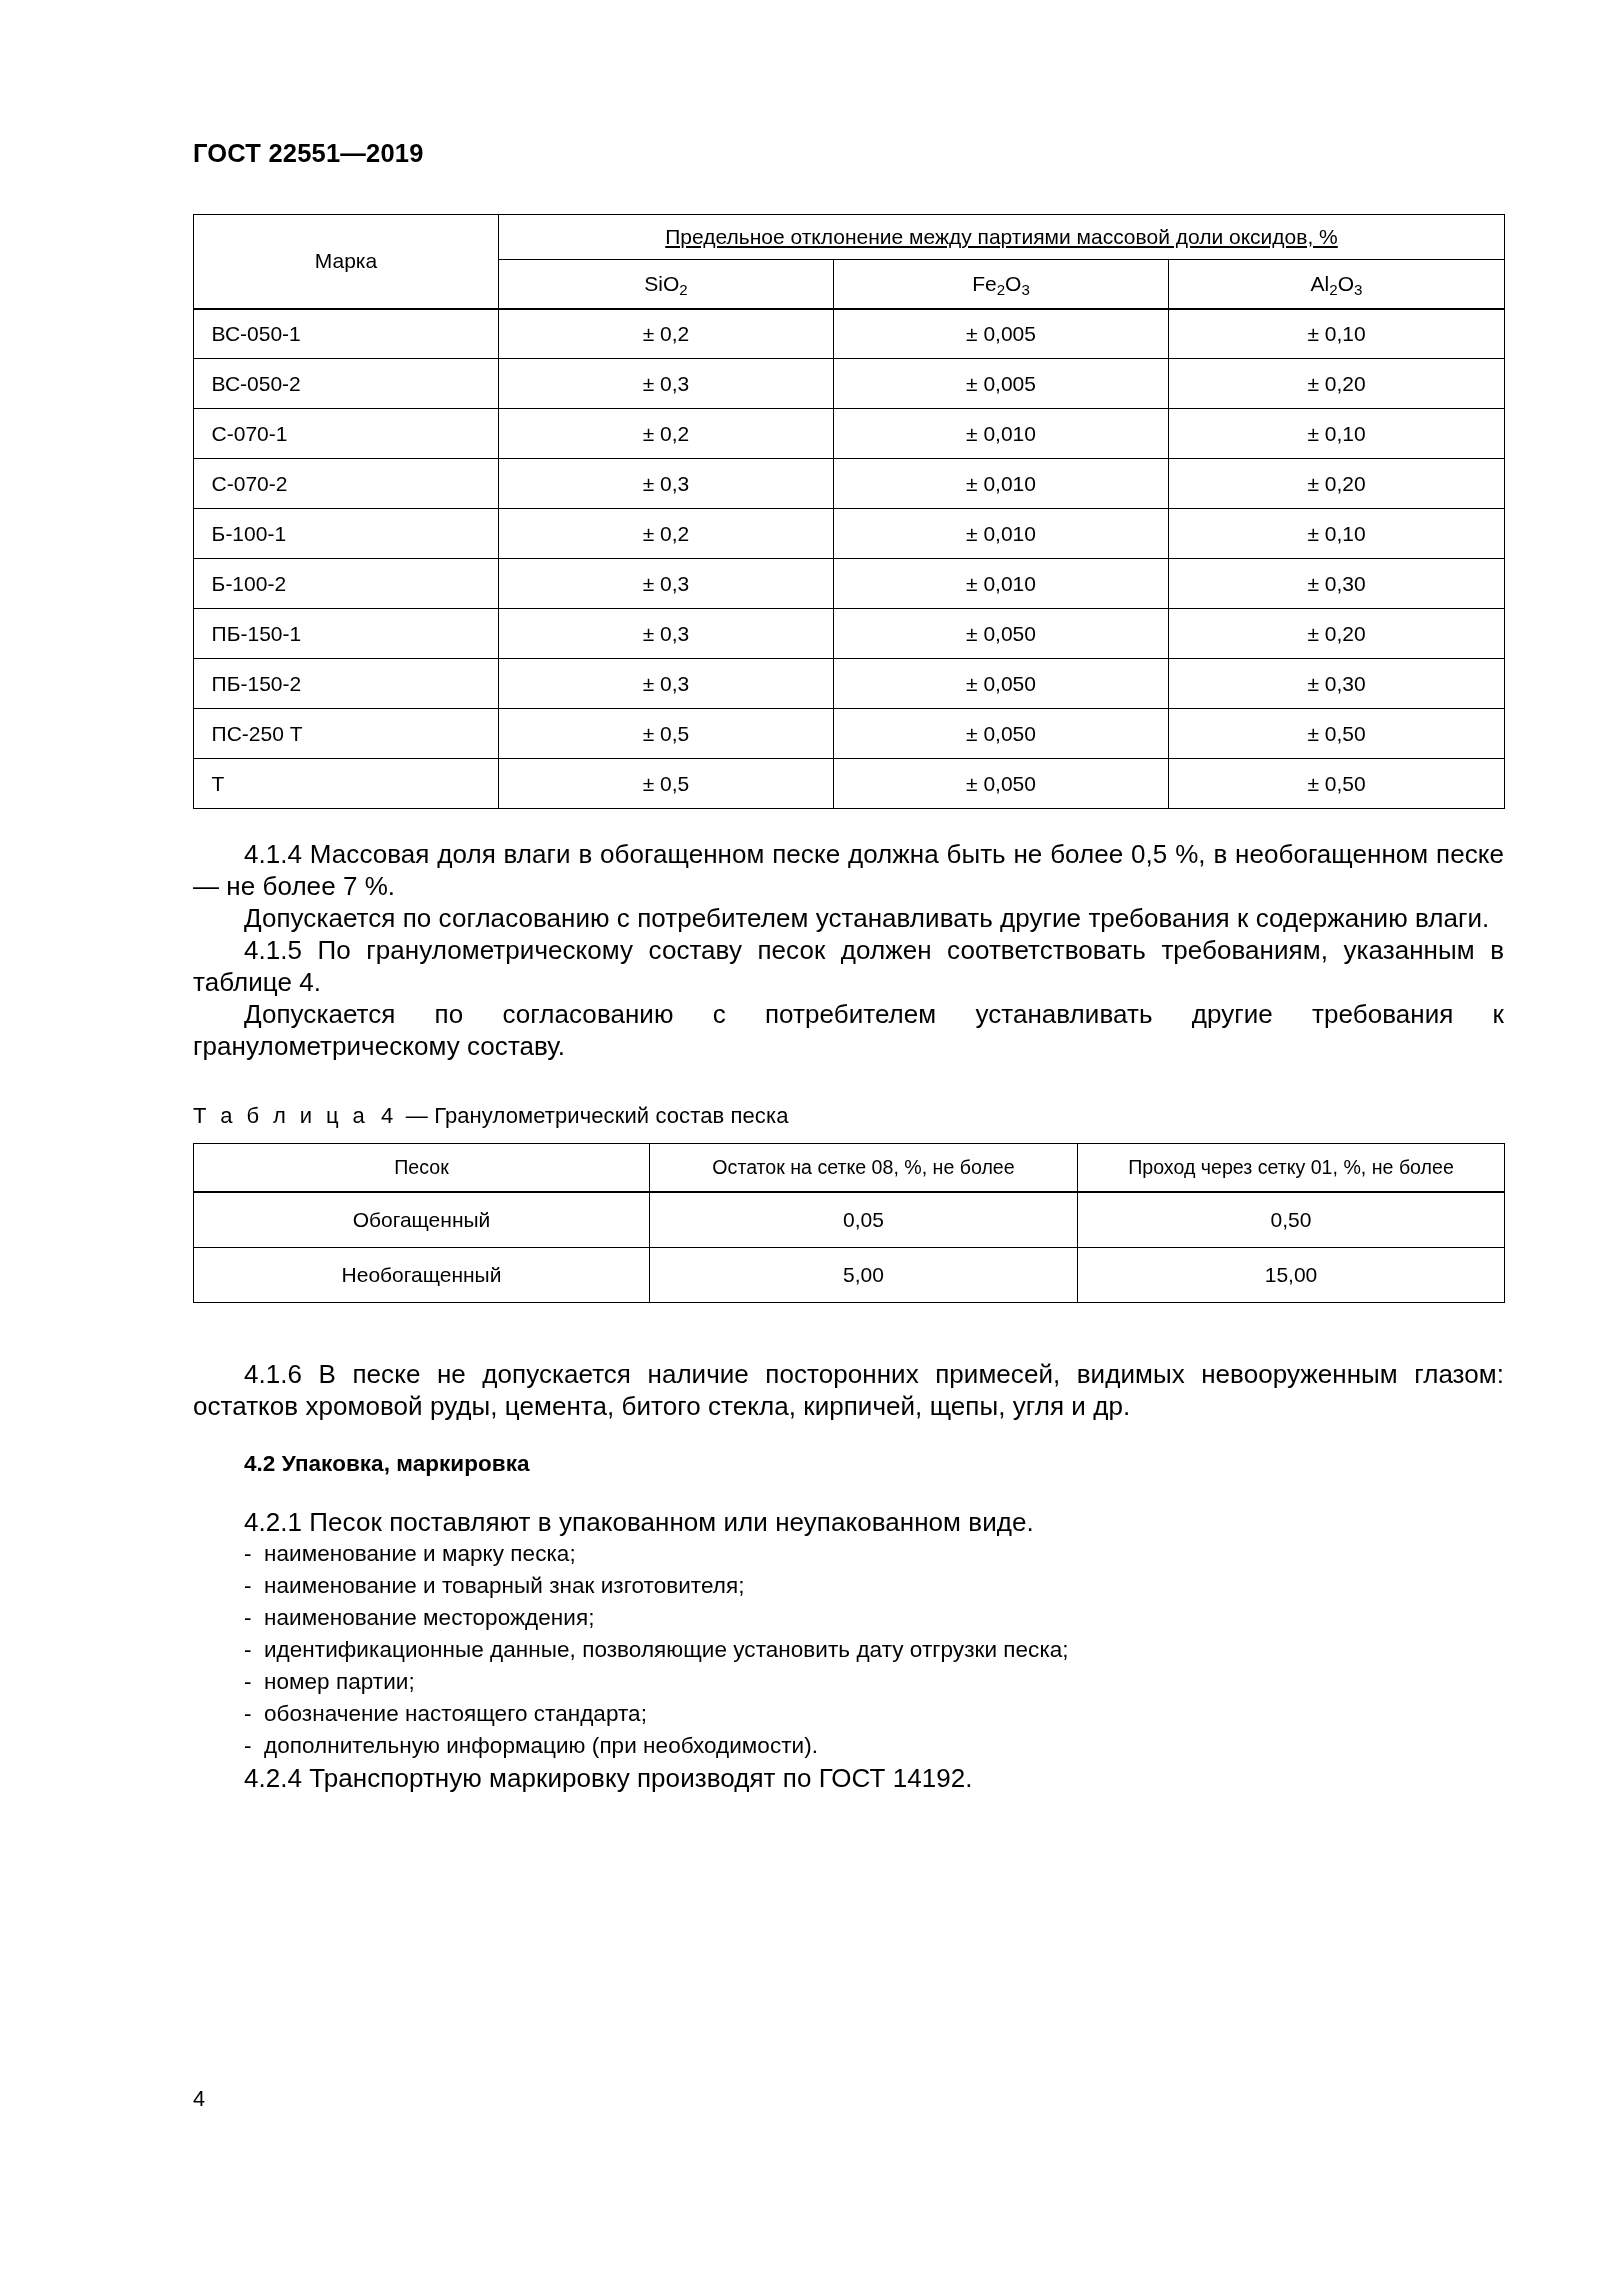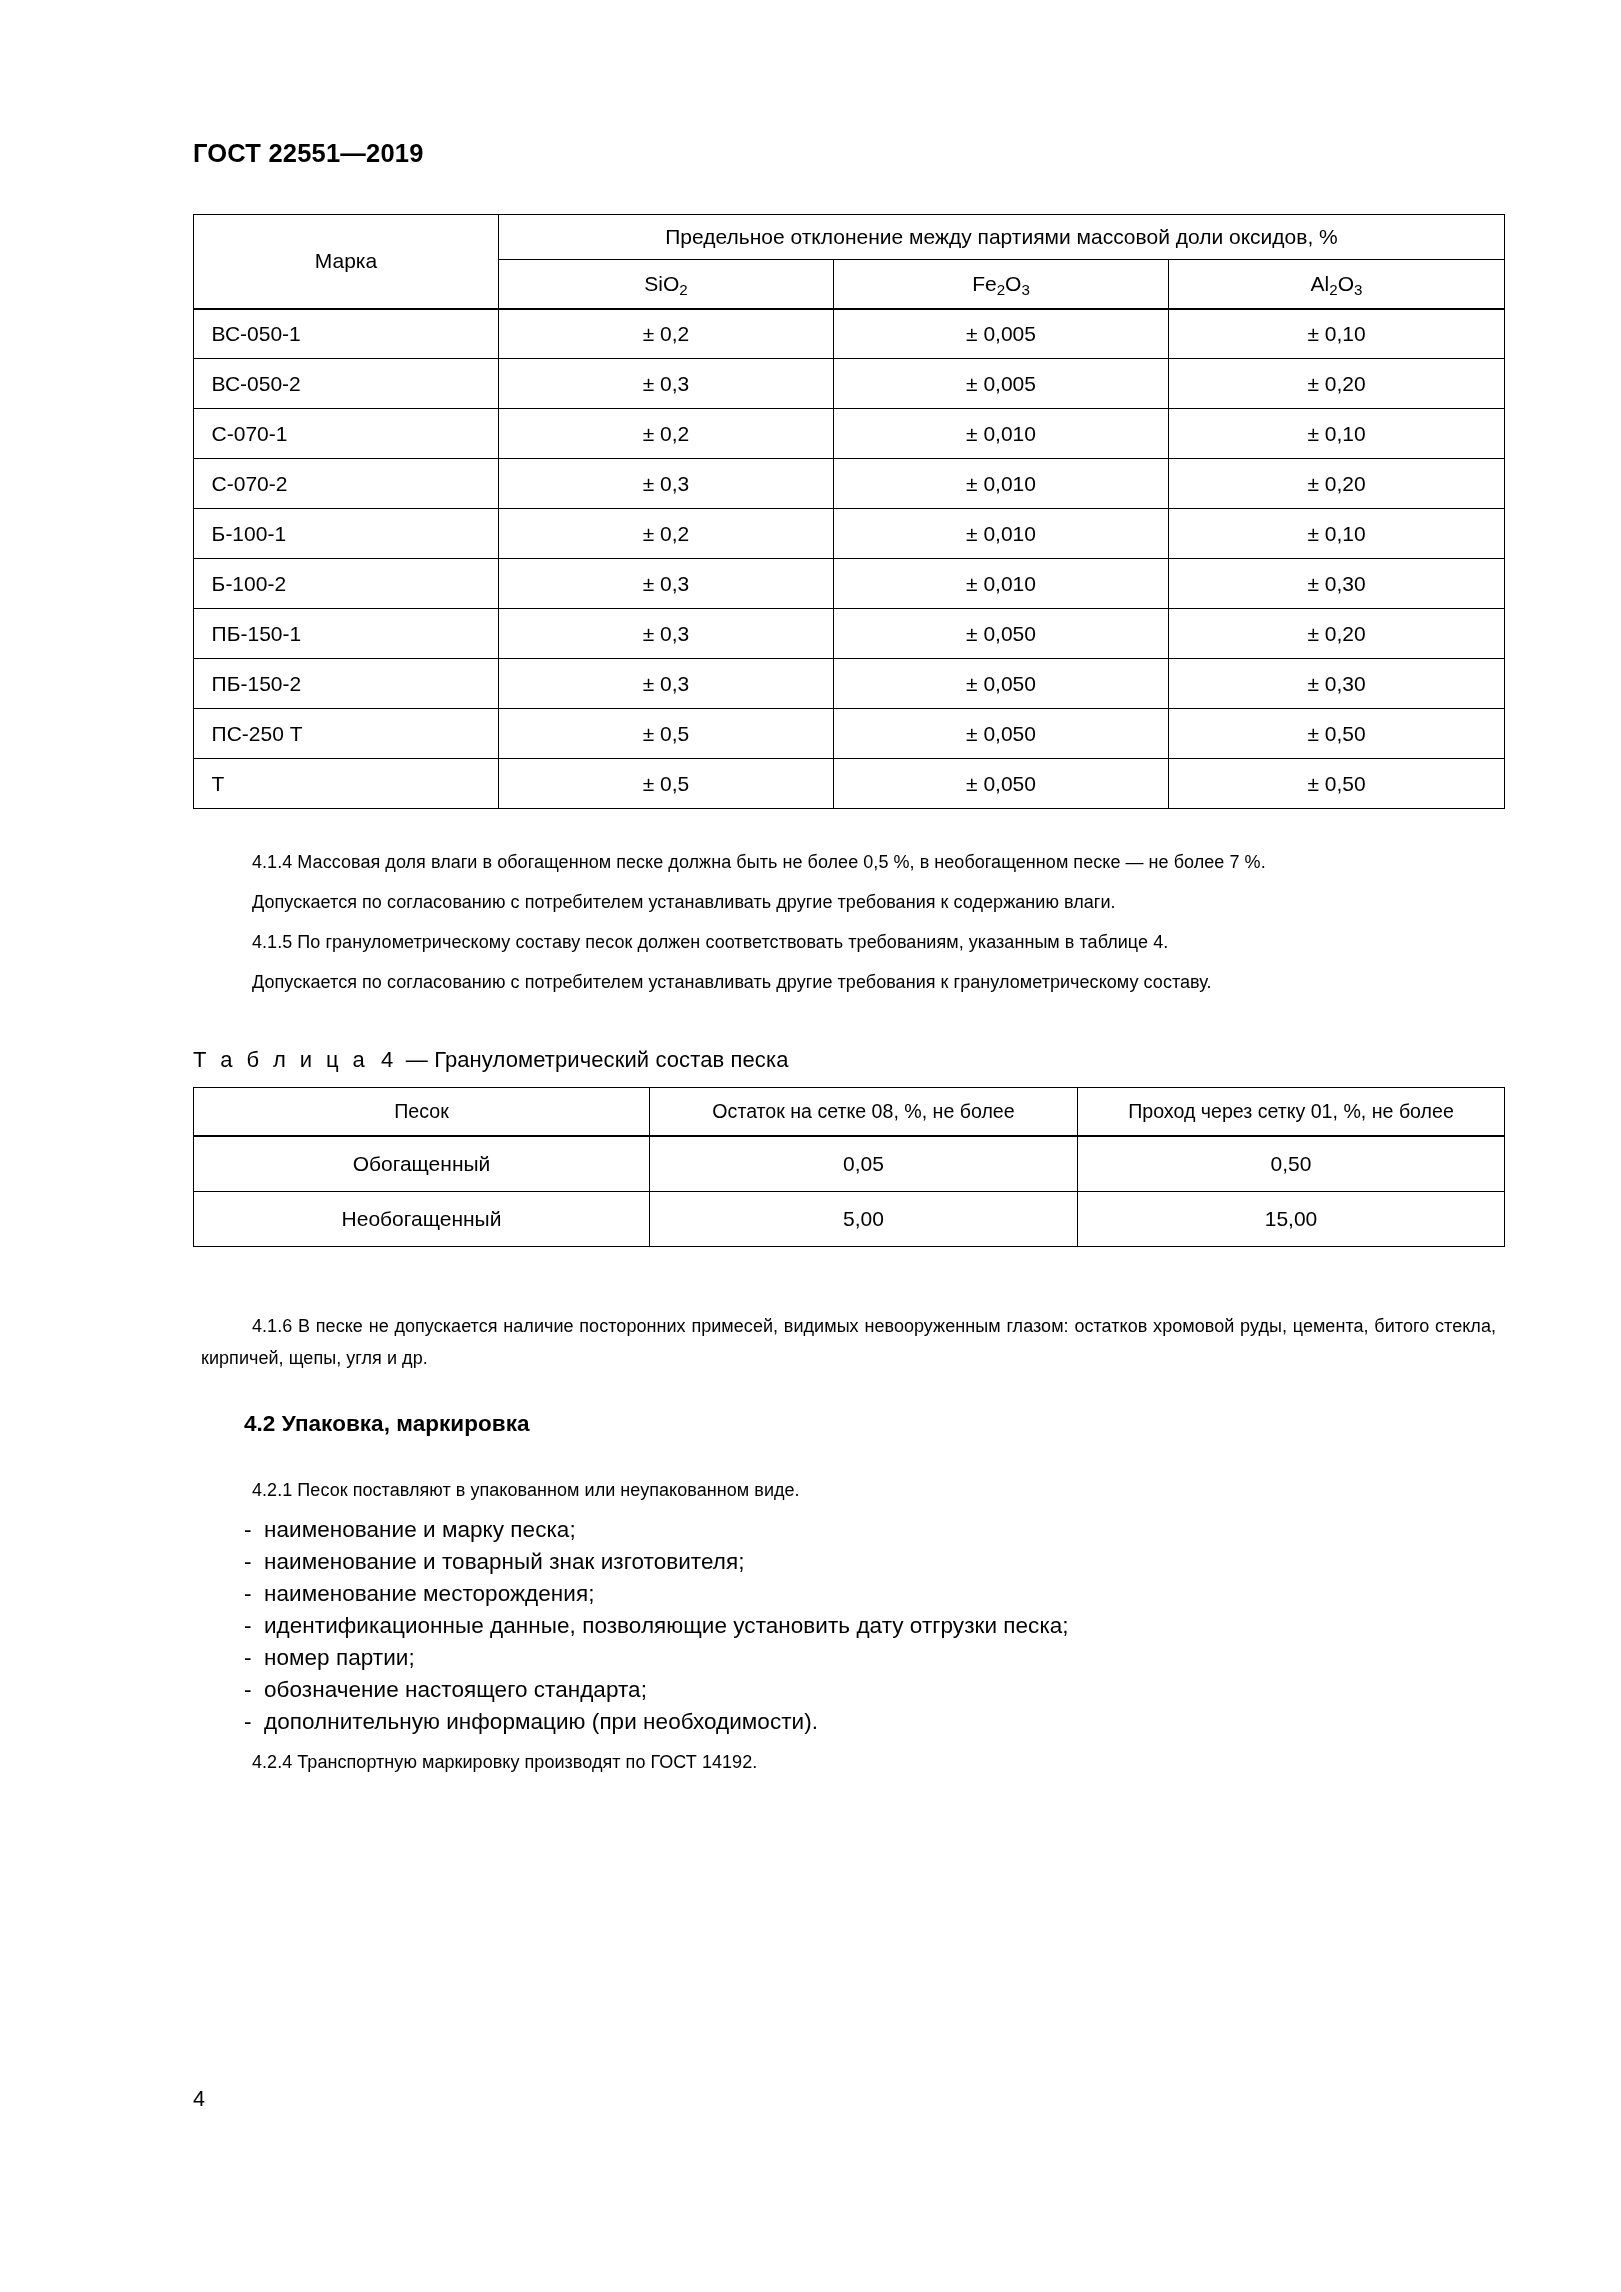--- a/index.html
+++ b/index.html
@@ -77,20 +77,21 @@
     border-bottom-width: 2.5px;
   }
   table.t3 .hdr-mark {
     text-align: center;
     height: 94px;
   }
   table.t3 .hdr-span {
     text-align: center;
     height: 45px;
     border-bottom: 1.6px solid #000;
+    text-decoration: underline;
   }
   table.t3 .hdr-sub {
     text-align: center;
     height: 49px;
   }
   table.t3 tbody td {
     height: 50px;
   }
   table.t3 tbody td.mark {
     text-align: left;
@@ -111,23 +112,23 @@
   }
 
   sub {
     font-size: 0.72em;
     vertical-align: -0.28em;
     line-height: 0;
   }
 
   
   p.body {
-    font-size: 18px;
+    font-size: 26px;
     line-height: 32px;
-    margin: 8px;
+    margin: 0;
     text-align: justify;
     text-justify: inter-word;
     letter-spacing: 0.05px;
   }
   p.body.ind { text-indent: 51px; }
 
   h3.sub-head {
     font-size: 22.5px;
     font-weight: bold;
     margin: 0;

